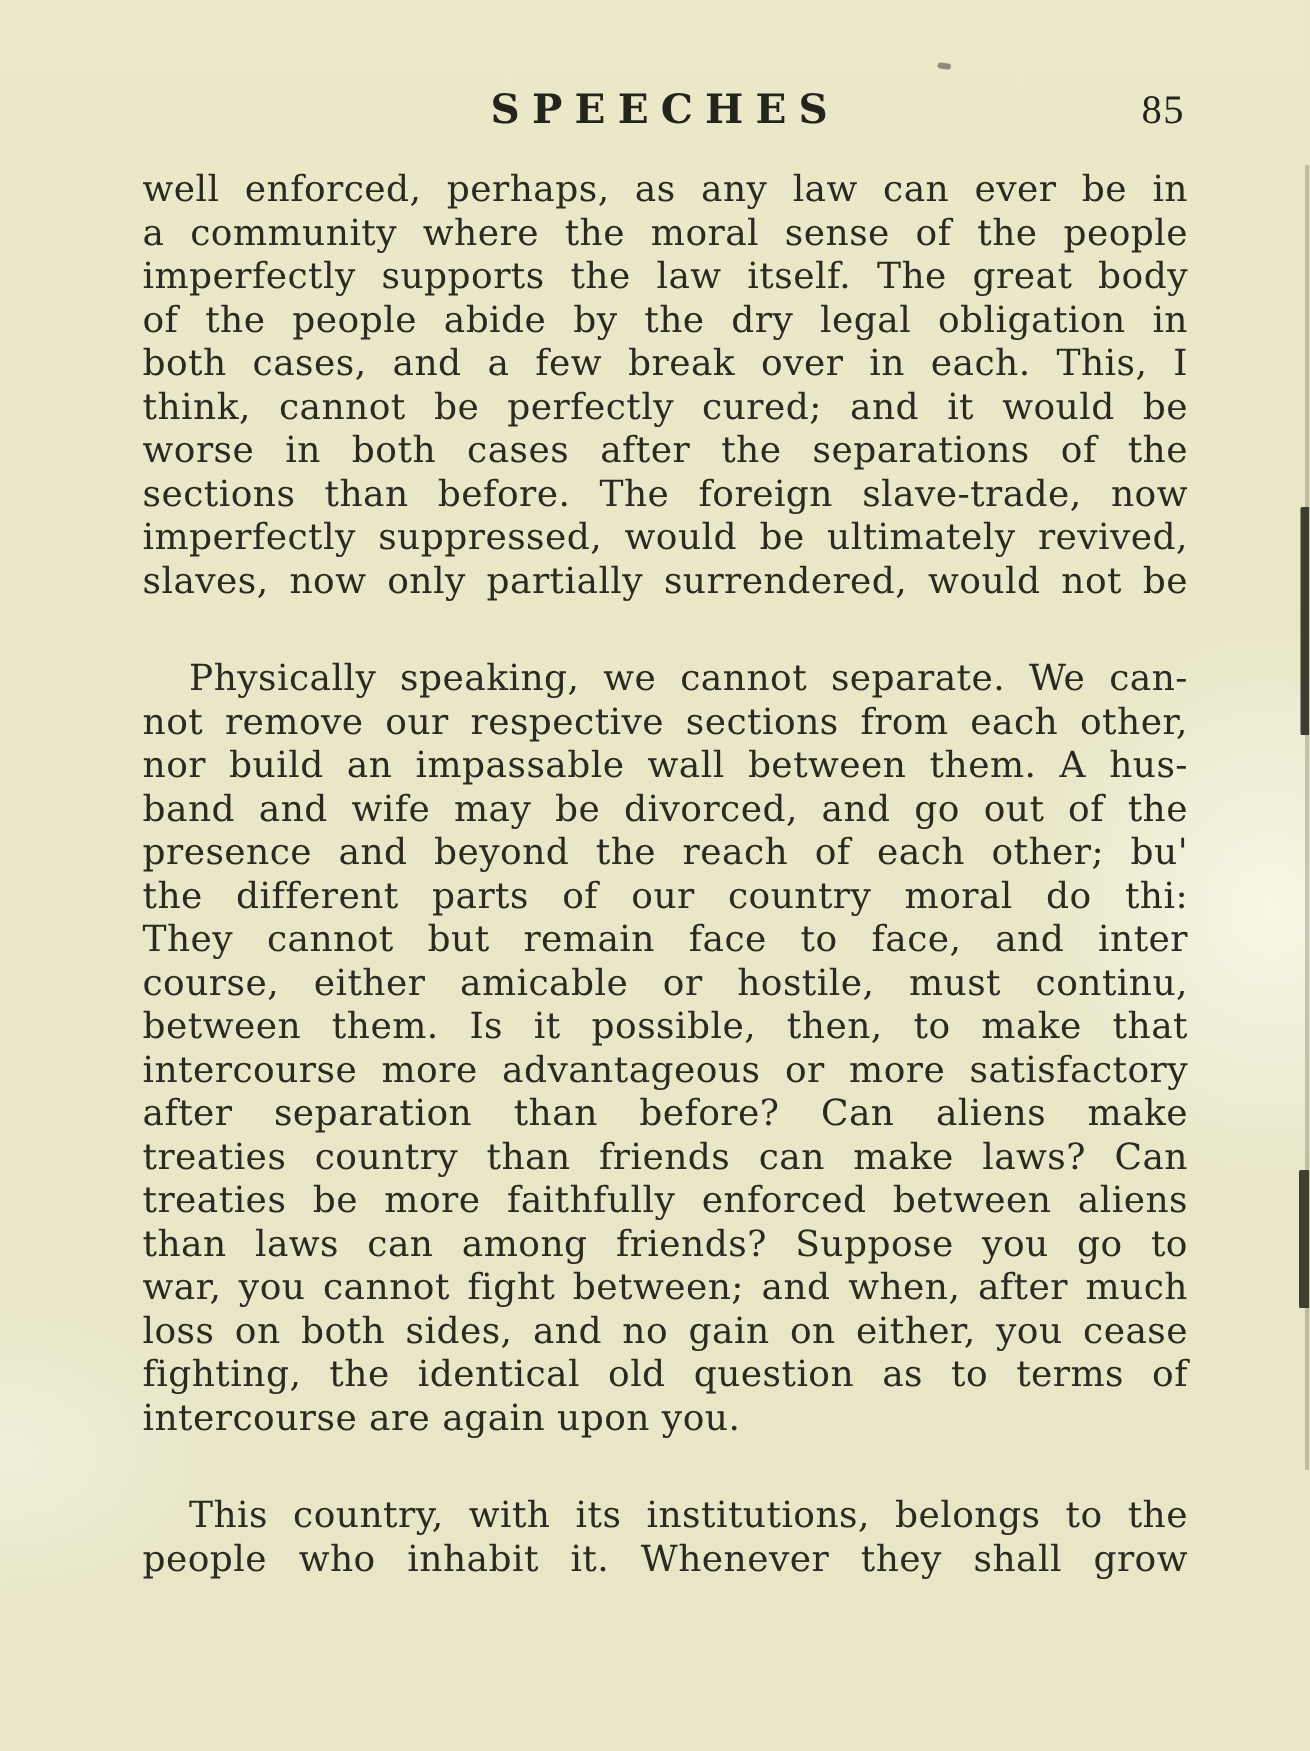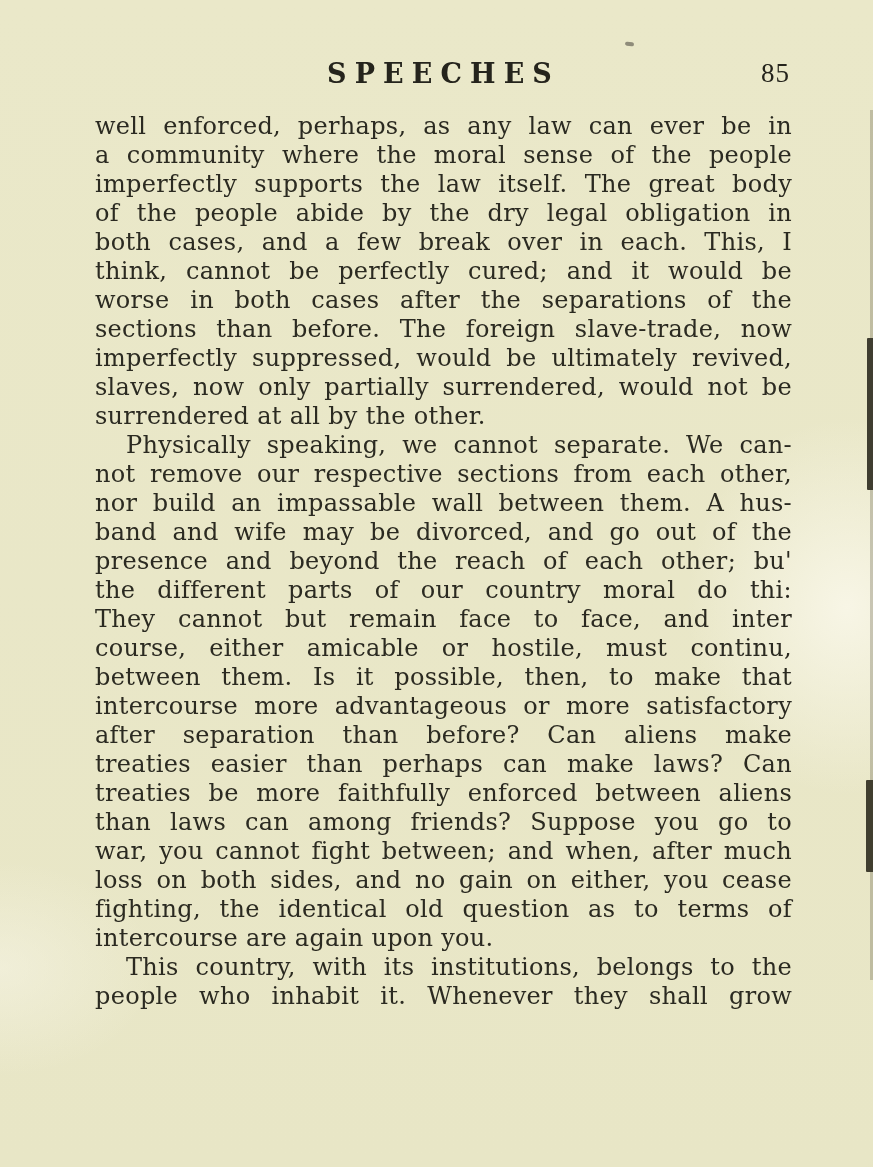--- a/index.html
+++ b/index.html
@@ -66,20 +66,21 @@
     height: 29px;
     text-align: justify;
     text-align-last: justify;
     white-space: nowrap;
   }
   .line.noj {
     text-align-last: left;
   }
   .line.ind {
     text-indent: 31px;
+    margin-top: 36px;
   }
   
   .edge-faint {
     position: absolute;
     right: 0;
     top: 110px;
     width: 3px;
     height: 870px;
     background: rgba(82,78,60,0.28);
   }
@@ -119,35 +120,34 @@
         <div class="line">well enforced, perhaps, as any law can ever be in</div>
         <div class="line">a community where the moral sense of the people</div>
         <div class="line">imperfectly supports the law itself.  The great body</div>
         <div class="line">of the people abide by the dry legal obligation in</div>
         <div class="line">both cases, and a few break over in each.  This, I</div>
         <div class="line">think, cannot be perfectly cured; and it would be</div>
         <div class="line">worse in both cases after the separations of the</div>
         <div class="line">sections than before.  The foreign slave-trade, now</div>
         <div class="line">imperfectly suppressed, would be ultimately revived,</div>
         <div class="line">slaves, now only partially surrendered, would not be</div>
-        <div class="line noj">surrendered at all by the other.</div>
       </div>
       <div>
         <div class="line ind">Physically speaking, we cannot separate.  We can-</div>
         <div class="line">not remove our respective sections from each other,</div>
         <div class="line">nor build an impassable wall between them.  A hus-</div>
         <div class="line">band and wife may be divorced, and go out of the</div>
         <div class="line">presence and beyond the reach of each other; bu'</div>
         <div class="line">the different parts of our country moral do thi:</div>
         <div class="line">They cannot but remain face to face, and inter</div>
         <div class="line">course, either amicable or hostile, must continu,</div>
         <div class="line">between them.  Is it possible, then, to make that</div>
         <div class="line">intercourse more advantageous or more satisfactory</div>
         <div class="line">after separation than before?  Can aliens make</div>
-        <div class="line">treaties easier than perhaps can make laws?  Can</div>
+        <div class="line">treaties country than friends can make laws?  Can</div>
         <div class="line">treaties be more faithfully enforced between aliens</div>
         <div class="line">than laws can among friends?  Suppose you go to</div>
         <div class="line">war, you cannot fight between; and when, after much</div>
         <div class="line">loss on both sides, and no gain on either, you cease</div>
         <div class="line">fighting, the identical old question as to terms of</div>
         <div class="line noj">intercourse are again upon you.</div>
       </div>
       <div>
         <div class="line ind">This country, with its institutions, belongs to the</div>
         <div class="line">people who inhabit it.  Whenever they shall grow</div>

